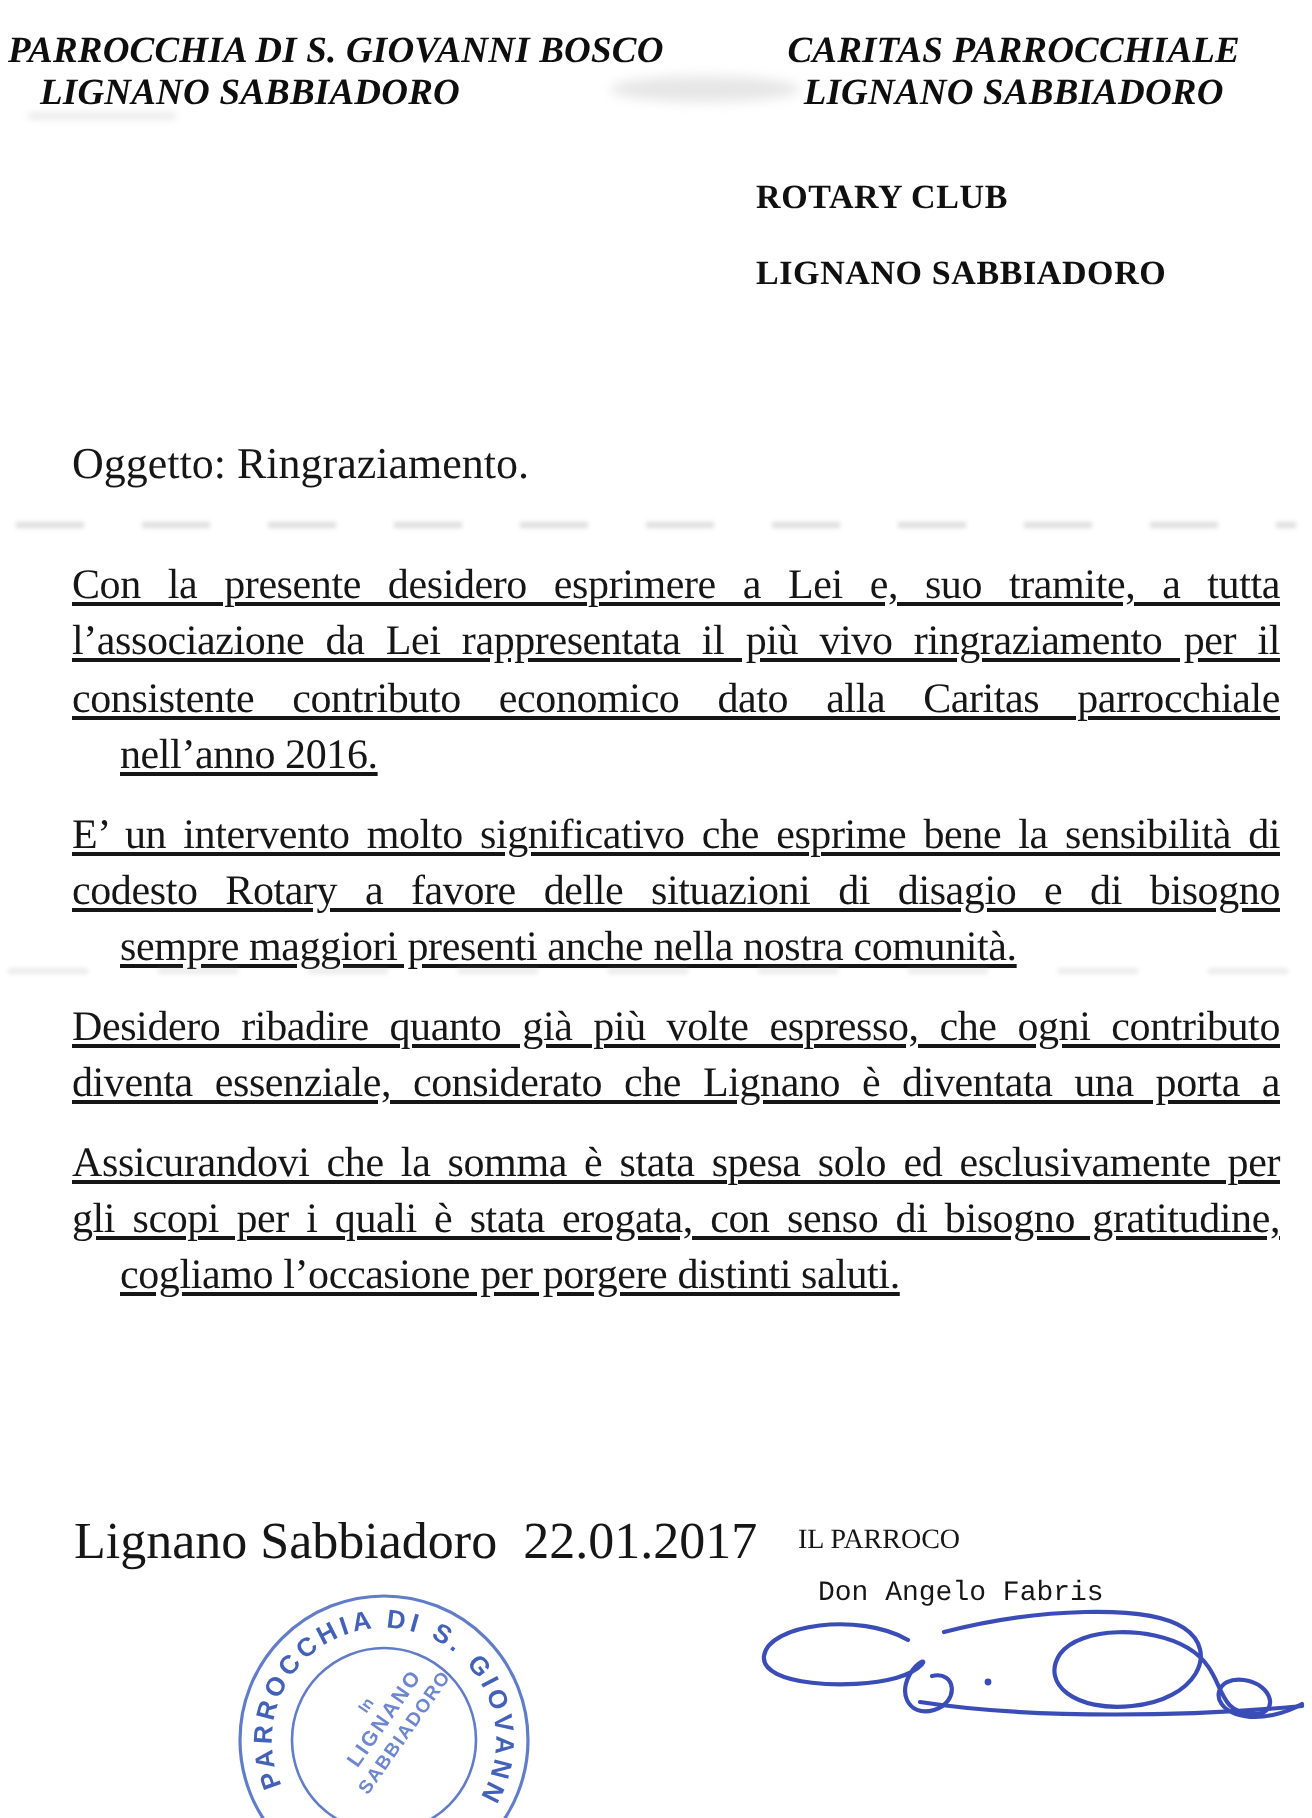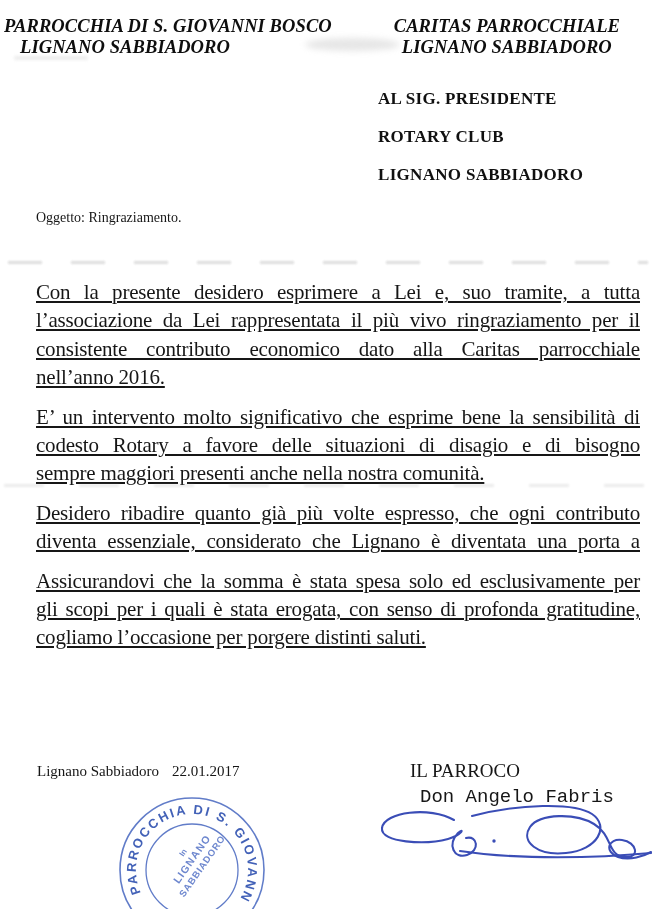--- a/index.html
+++ b/index.html
@@ -16,33 +16,33 @@
   .lh-left  { left:4px; text-align:left; }
   .lh-left .l2 { padding-left:16px; }
   .lh-right { right:36px; text-align:center; }
 
   
   .recipient { position:absolute; left:378px; top:90px; font-weight:bold;
                font-size:17px; line-height:17.5px; color:#101010; letter-spacing:0.3px; }
   .recipient div { margin:0 0 20.5px 0; }
 
   
-  .subject { position:absolute; left:36px; top:204px; font-size:14px; line-height:28px; }
+  .subject { position:absolute; left:36px; top:218px; font-size:22px; line-height:28px; }
 
   
   .body-text { position:absolute; left:36px; top:278px; width:604px;
                font-size:21px; line-height:28.4px; letter-spacing:-0.2px;text-decoration:underline; }
   .body-text .para { margin:0 0 11px 0; }
   .jline { text-align:justify; text-align-last:justify; white-space:normal; }
-  .jline.last { text-align:right; text-align-last:left; }
+  .jline.last { text-align:right; text-align-last:left;margin-left:24px; }
 
   
-  .dateline { position:absolute; left:37px; top:758px; font-size:15px; line-height:26px; }
+  .dateline { position:absolute; left:37px; top:758px; font-size:26px; line-height:26px; }
   .dateline .date { margin-left:13px; }
-  .signer { position:absolute; left:410px; top:758px; font-size:19px; line-height:26px; }
+  .signer { position:absolute; left:399px; top:758px; font-size:14px; line-height:26px; }
   .signer .name { padding-left:10px;font-family:Liberation Mono, monospace; }
 
   
   .stamp-svg { position:absolute; left:107px; top:795px; }
   .sig-svg   { position:absolute; left:368px; top:800px; }
 
   
   .artifact { position:absolute; pointer-events:none; }
   .smudge1 { left:305px; top:38px; width:95px; height:13px; background:#b9b9b9;
              opacity:.35; filter:blur(3px); border-radius:50%; }
@@ -61,21 +61,20 @@
   <div class="lh lh-left">
     <div class="l1">PARROCCHIA DI S. GIOVANNI BOSCO</div>
     <div class="l2">LIGNANO SABBIADORO</div>
   </div>
   <div class="lh lh-right">
     <div class="l1">CARITAS PARROCCHIALE</div>
     <div class="l2">LIGNANO SABBIADORO</div>
   </div>
 
   <div class="recipient">
-    <div>AL SIG. PRESIDENTE</div>
     <div>ROTARY CLUB</div>
     <div>LIGNANO SABBIADORO</div>
   </div>
 
   <div class="subject">Oggetto: Ringraziamento.</div>
 
   <div class="body-text">
     <div class="para">
         <div class="jline">Con la presente desidero esprimere a Lei e, suo tramite, a tutta</div>
         <div class="jline">l’associazione da Lei rappresentata il più vivo ringraziamento per il</div>
@@ -86,21 +85,21 @@
         <div class="jline">E’ un intervento molto significativo che esprime bene la sensibilità di</div>
         <div class="jline">codesto Rotary a favore delle situazioni di disagio e di bisogno</div>
         <div class="jline last">sempre maggiori presenti anche nella nostra comunità.</div>
       </div>
     <div class="para">
         <div class="jline">Desidero ribadire quanto già più volte espresso, che ogni contributo</div>
         <div class="jline">diventa essenziale, considerato che Lignano è diventata una porta a</div>
       </div>
     <div class="para">
         <div class="jline">Assicurandovi che la somma è stata spesa solo ed esclusivamente per</div>
-        <div class="jline">gli scopi per i quali è stata erogata, con senso di profonda gratitudine,</div>
+        <div class="jline">gli scopi per i quali è stata erogata, con senso di bisogno gratitudine,</div>
         <div class="jline last">cogliamo l’occasione per porgere distinti saluti.</div>
       </div>
   </div>
 
   <div class="dateline">
     <span class="place">Lignano Sabbiadoro</span><span class="date">22.01.2017</span>
   </div>
   <div class="signer">
     <div class="role">IL PARROCO</div>
     <div class="name">Don Angelo Fabris</div>

